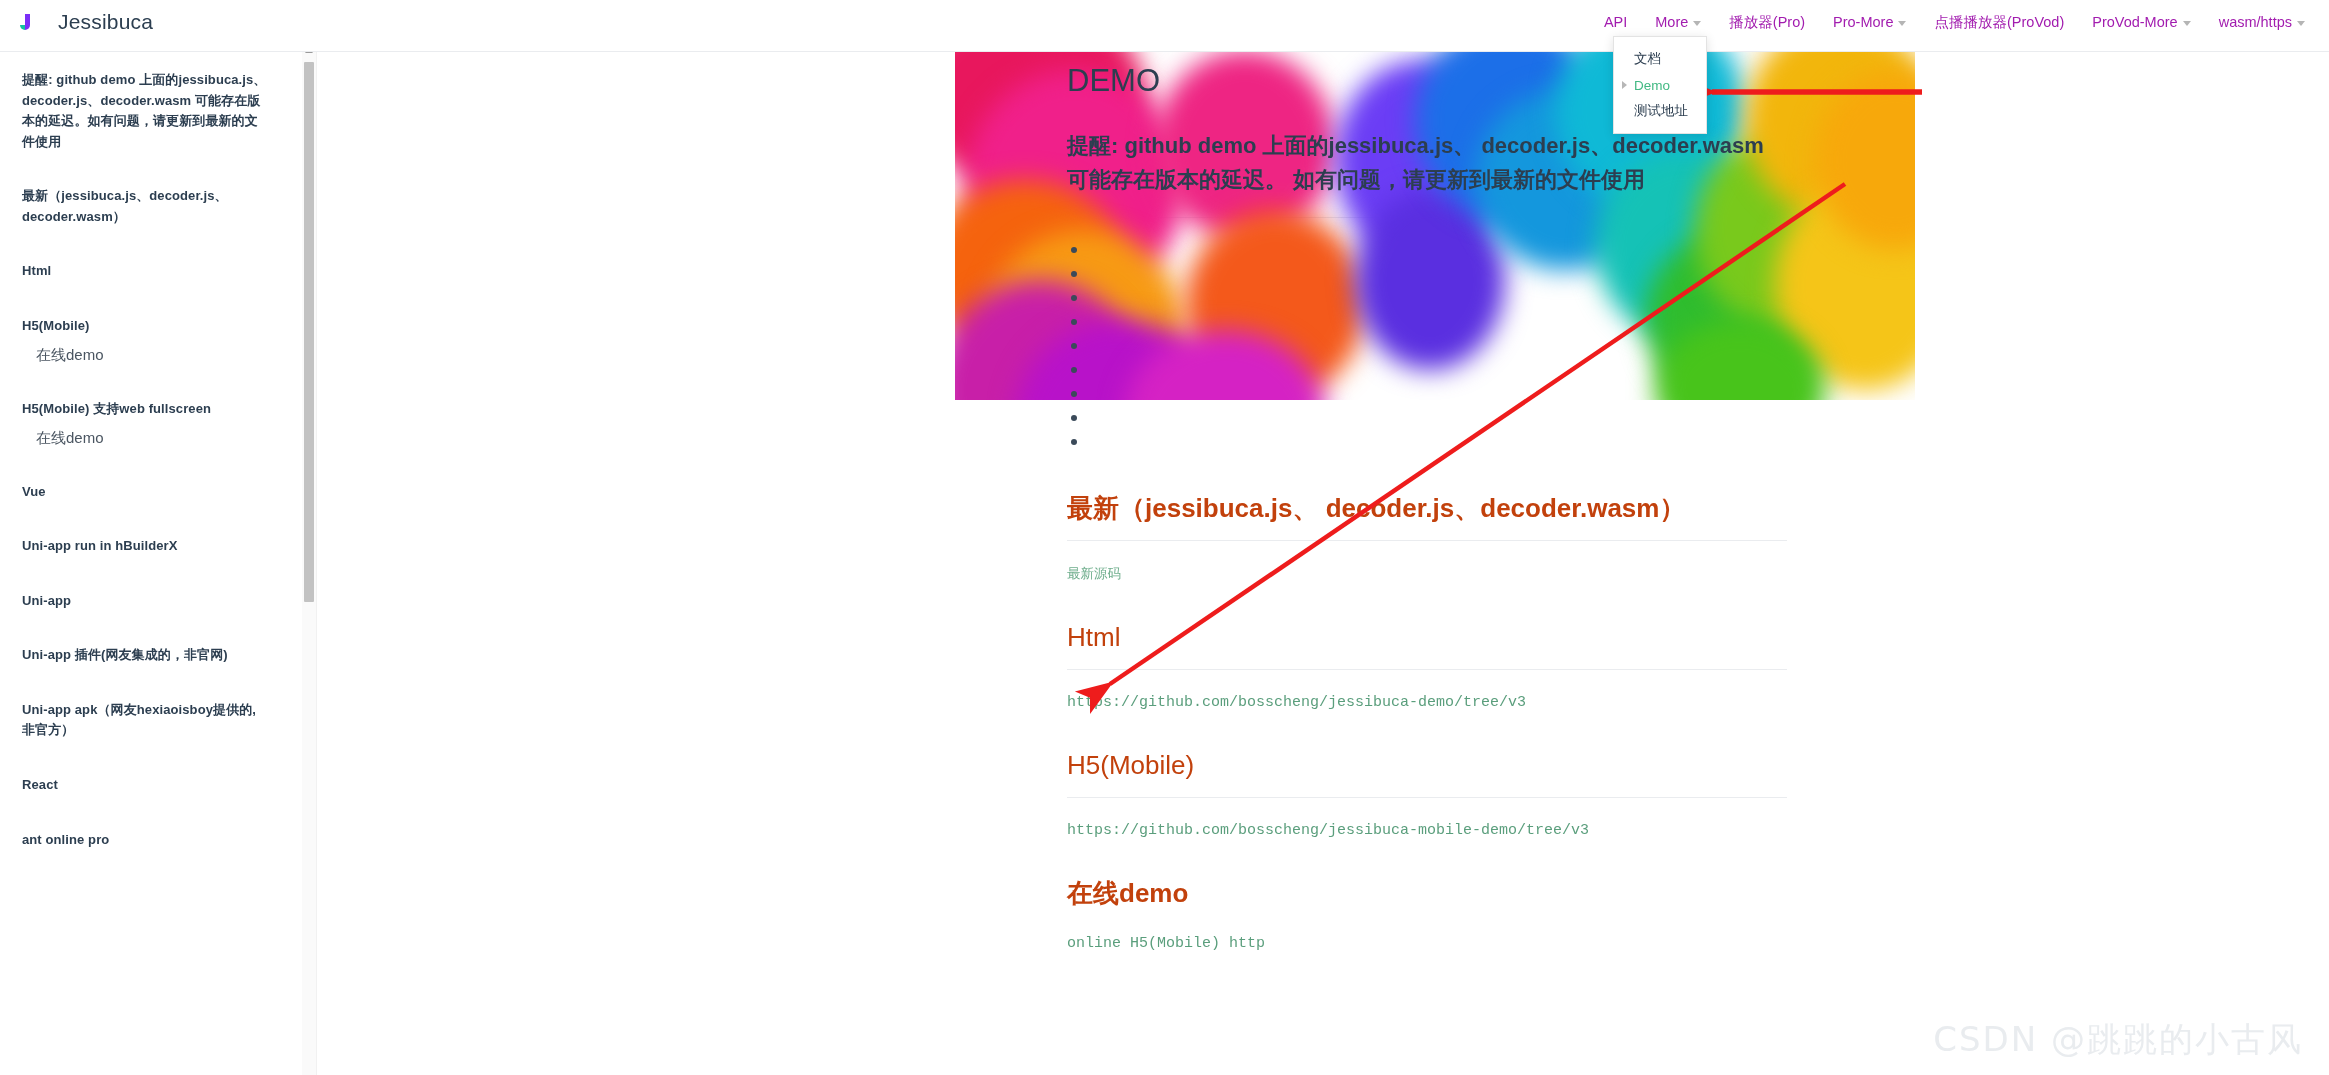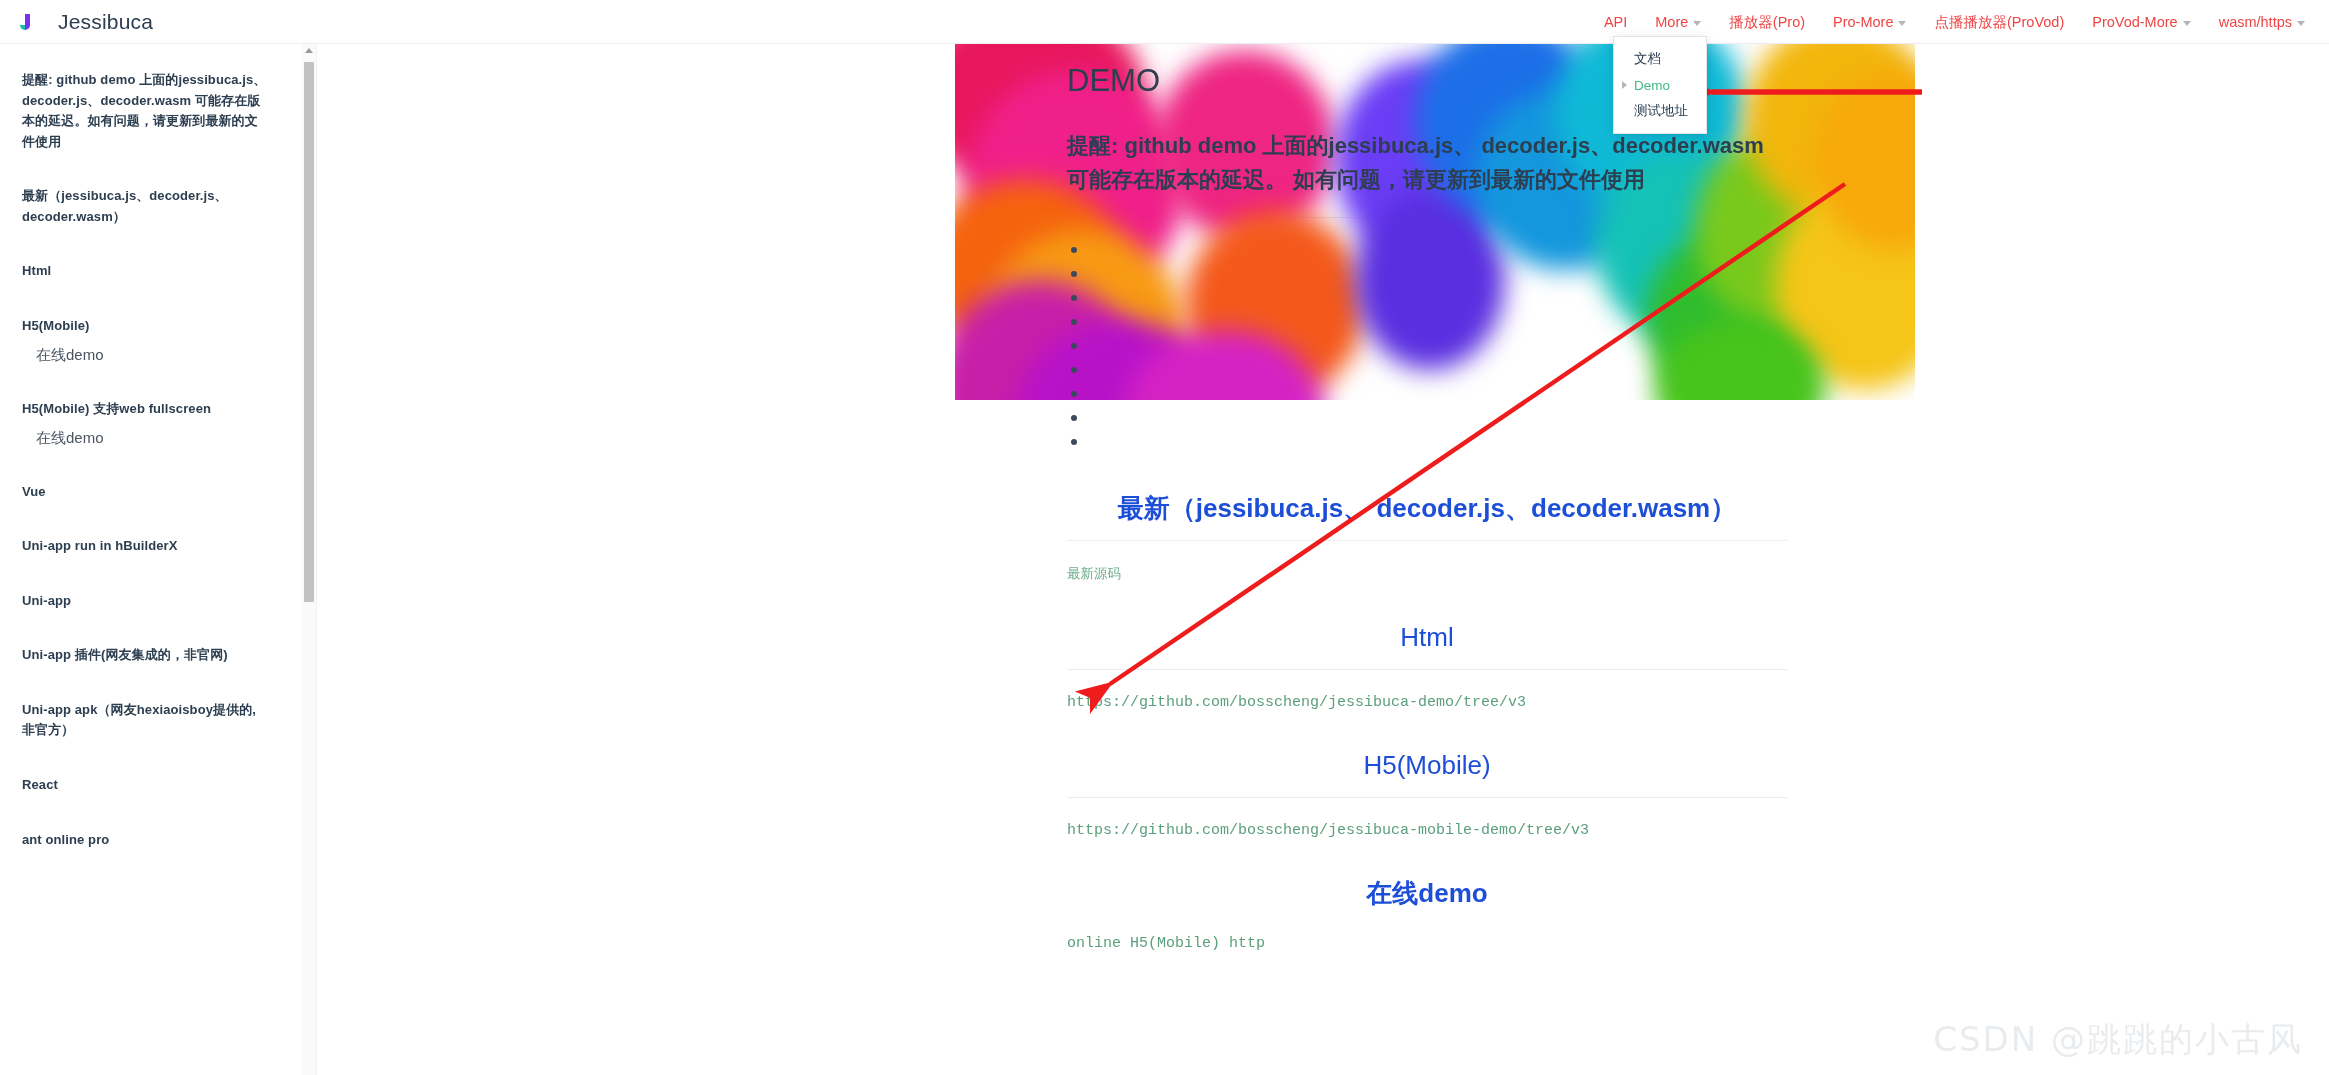--- a/index.html
+++ b/index.html
@@ -7,39 +7,39 @@
     margin: 0; padding: 0;
     width: 2329px; height: 1075px;
     overflow: hidden;
     background: #ffffff;
     font-family: "Liberation Sans", "DejaVu Sans", sans-serif;
   }
   #app { position: relative; width: 2329px; height: 1075px; overflow: hidden; background:#fff; }
 
   
   .header {
-    position: absolute; top: 0; left: 0; width: 2329px; height: 44px;
+    position: absolute; top: 0; left: 0; width: 2329px; height: 52px;
     background: #fff; border-bottom: 1px solid #eaecef; z-index: 40;
   }
   .brand {
     position: absolute; left: 18px; top: 0; height: 44px;
     display: flex; align-items: center; gap: 14px;
   }
   .brand-logo { width: 26px; height: 26px; position: relative; }
   .brand-title {
     font-size: 21px; color: #2c3e50; font-weight: 400; letter-spacing: .2px;
   }
   .nav {
     position: absolute; right: 10px; top: 0; height: 44px;
     display: flex; align-items: center; gap: 0px;
   }
   .nav-item {
     display: flex; align-items: center; gap: 5px;
     padding: 0 14px; height: 44px;
-    font-size: 14.5px; color: #ef4444; white-space: nowrap; cursor: pointer;
+    font-size: 14.5px; color: #a21caf; white-space: nowrap; cursor: pointer;
   }
   .caret {
     display: inline-block; width: 0; height: 0;
     border-left: 4px solid transparent; border-right: 4px solid transparent;
     border-top: 5px solid #b5b5b5; margin-top: 2px;
   }
 
   
   .dropdown {
     position: absolute; left: 1613px; top: 36px; width: 94px;
@@ -113,22 +113,22 @@
   ul.bullets { list-style: none; margin: 0; padding: 0 0 0 4px; position: relative; z-index: 2; }
   ul.bullets li {
     position: relative; height: 24px; padding-left: 18px;
     font-size: 15px; color: #2c3e50;
   }
   ul.bullets li::before {
     content: ""; position: absolute; left: 0; top: 9px;
     width: 6px; height: 6px; border-radius: 50%; background: #3b4a5a;
   }
   .h2 {
-    font-size: 26px; font-weight: 700; color: #1d4ed8;
-    margin: 38px 0 0 0; line-height: 1.3; text-align: center;
+    font-size: 26px; font-weight: 700; color: #c2410c;
+    margin: 38px 0 0 0; line-height: 1.3;
   }
   .h2.light { font-weight: 400; }
   .h2-rule { height: 1px; background: #eaecef; margin-top: 14px; }
   .link {
     display: inline-block; font-size: 15px; color: #5a9e7c;
     margin-top: 24px; cursor: pointer; text-decoration: none; font-family: Liberation Mono, monospace;
   }
   .link.small { font-size: 13.5px; color: #6fae8d; }
 
   

